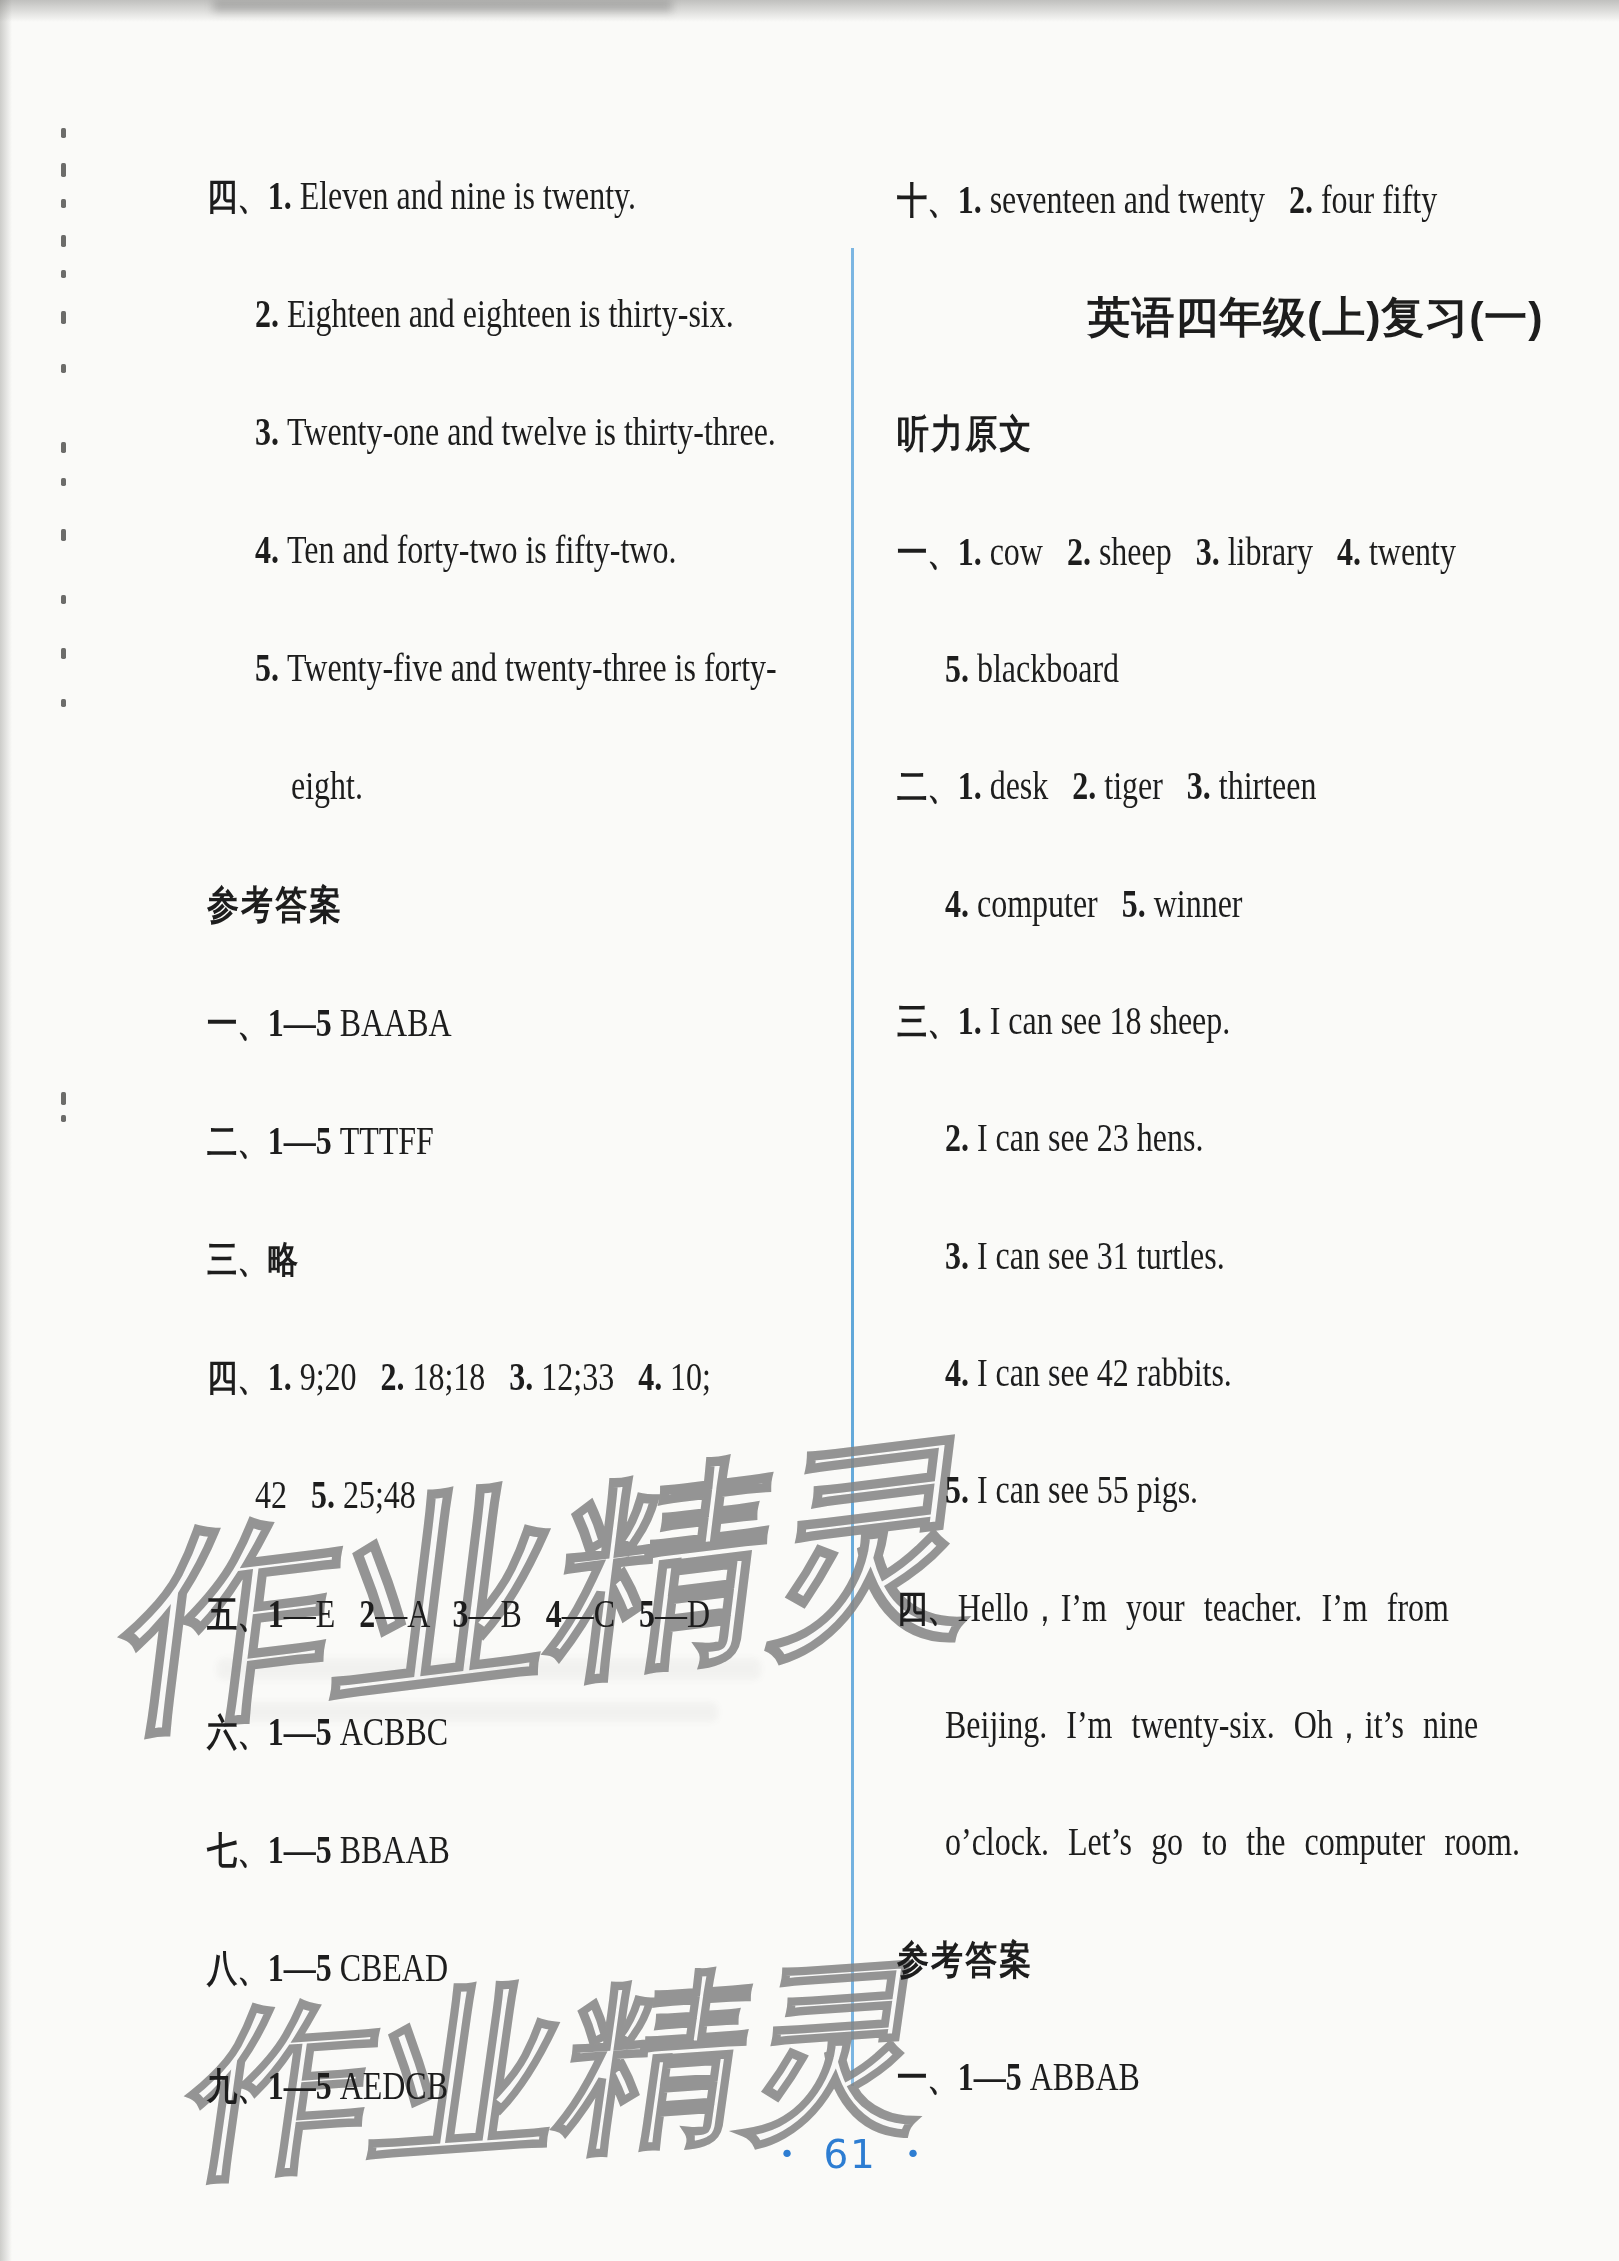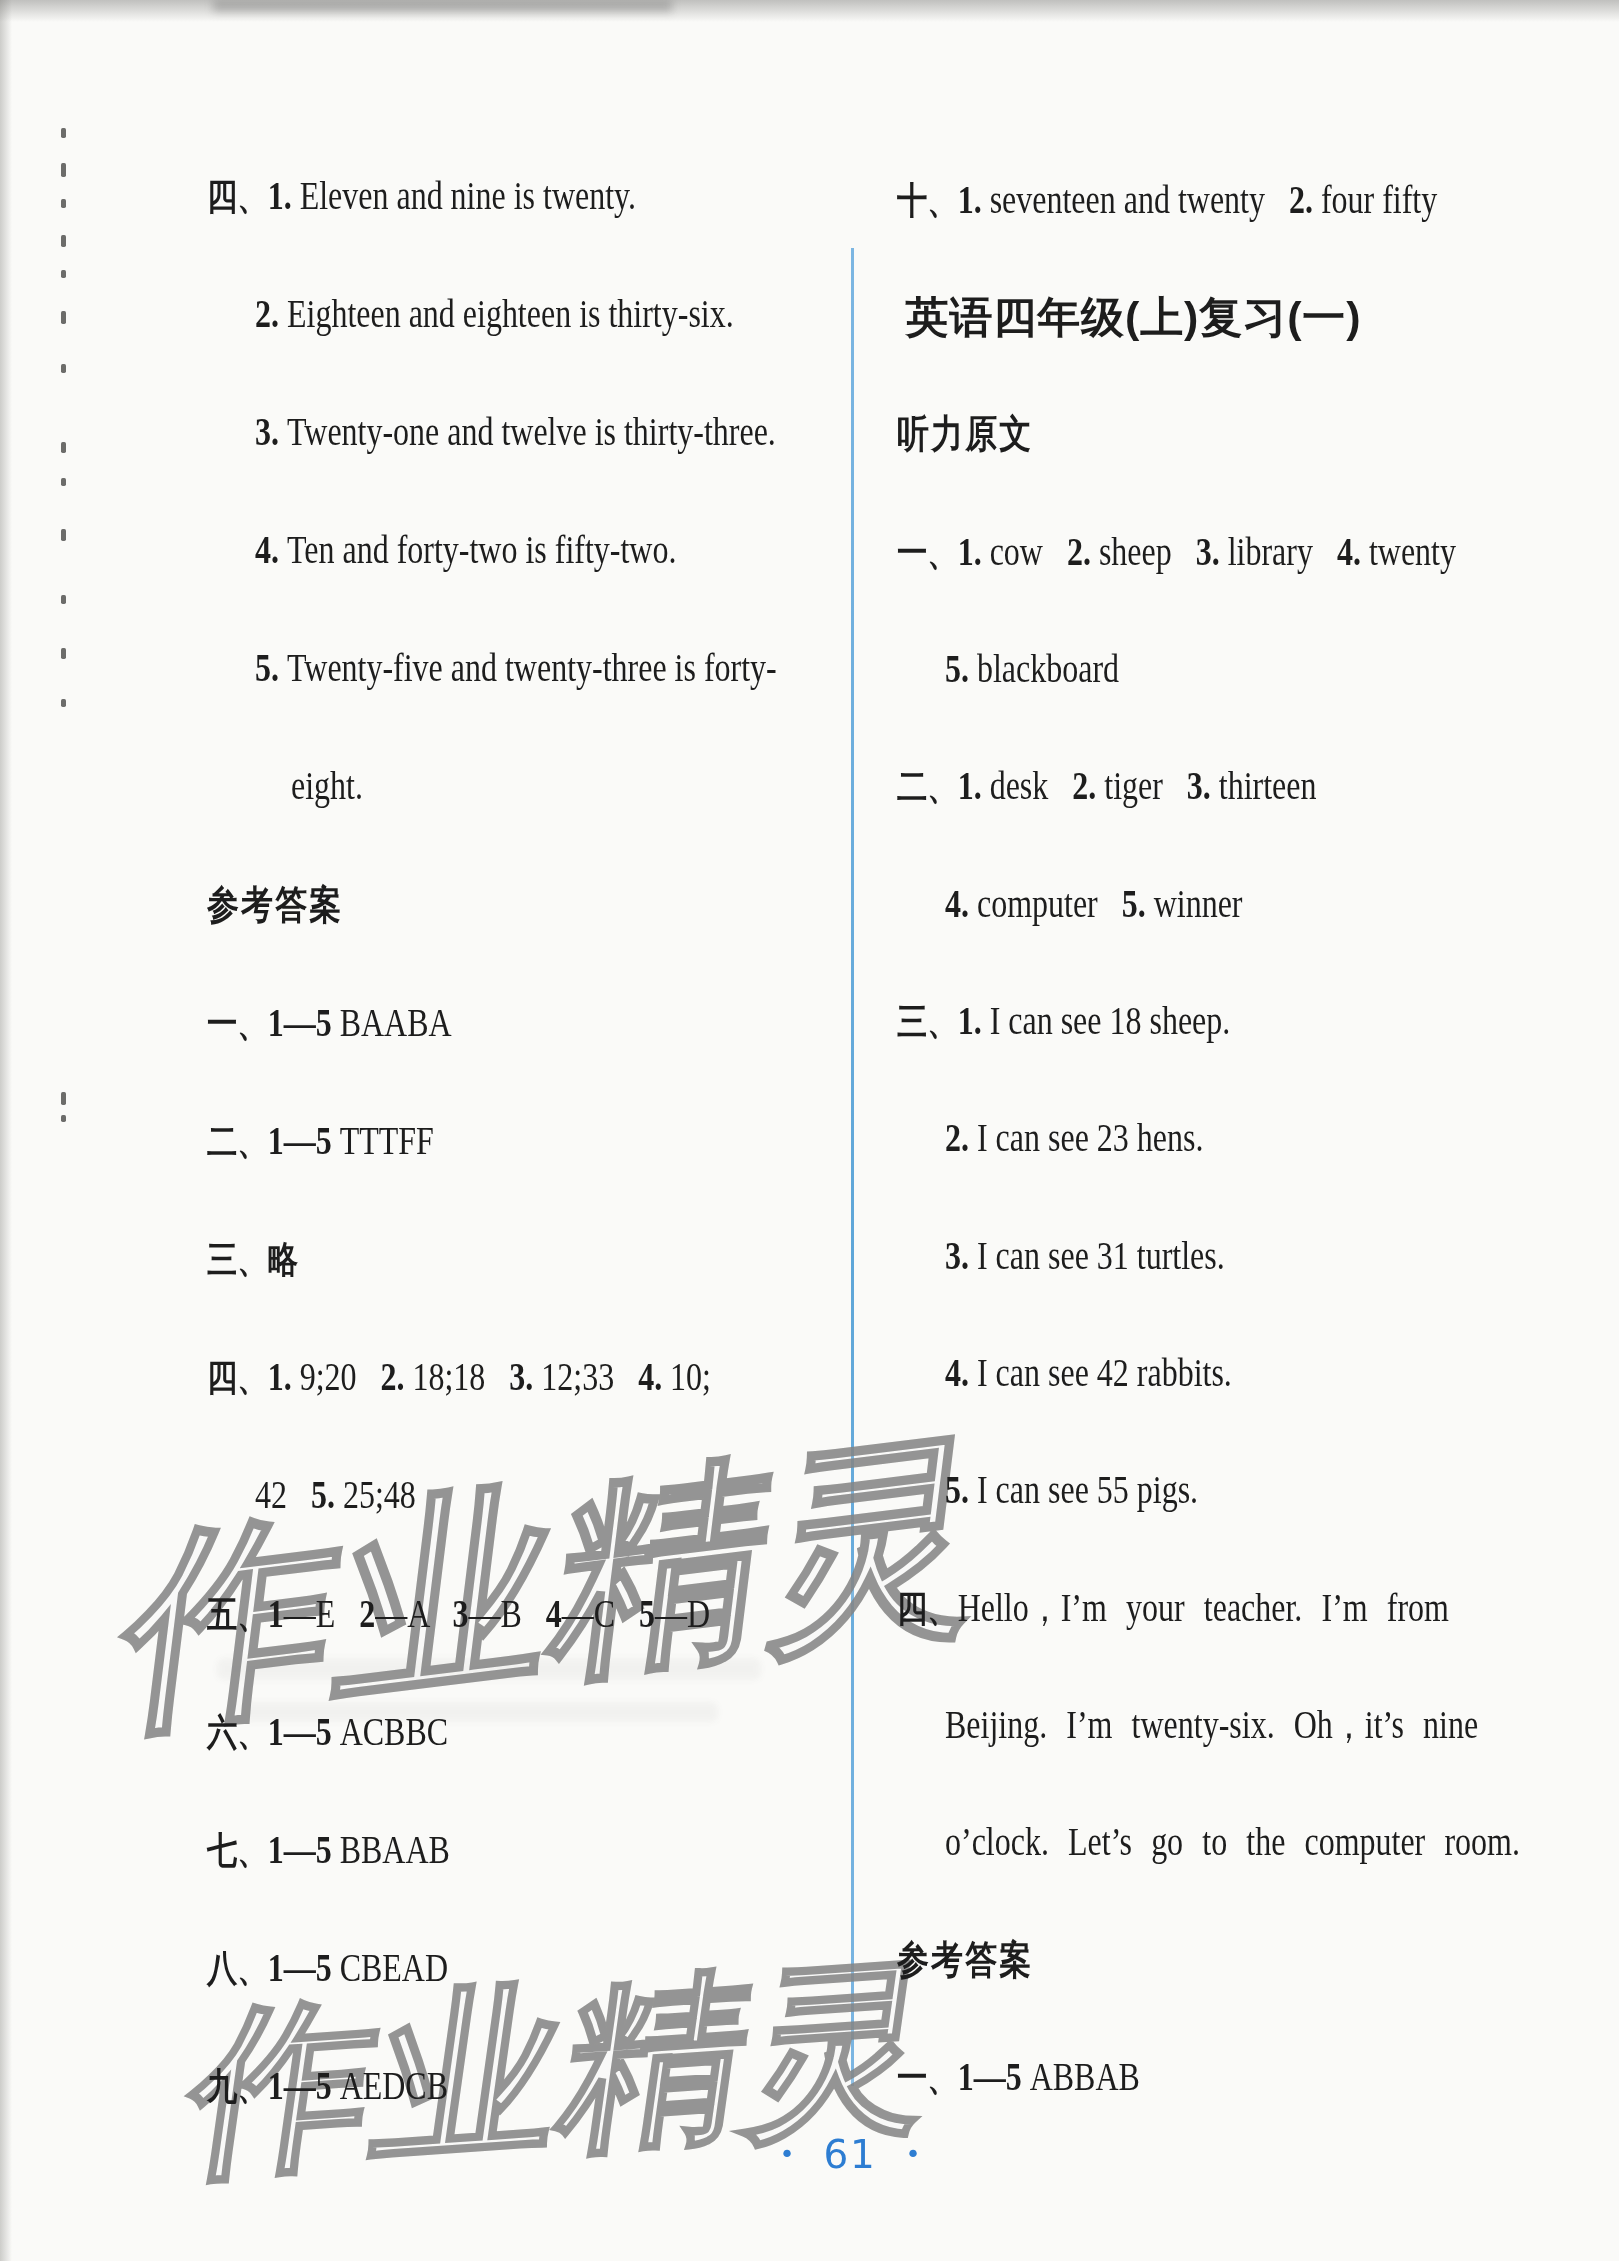--- a/index.html
+++ b/index.html
@@ -37,21 +37,21 @@
   .line{
     position:absolute;left:0;height:58px;line-height:58px;white-space:pre;
     font-size:39px;transform:scaleX(.82);transform-origin:0 50%;
   }
   .ind0{left:0;} .ind1{left:48px;} .ind2{left:84px;}
   .seg{white-space:pre;}
   .seg.num{font-weight:700;}
   .seg.cn{font-family:"Liberation Sans","DejaVu Sans",sans-serif;font-weight:700;font-size:37px;}
   .seg.head{font-family:"Liberation Sans","DejaVu Sans",sans-serif;font-weight:700;font-size:39px;letter-spacing:2.6px;}
   .seg.title{font-family:"Liberation Sans","DejaVu Sans",sans-serif;font-weight:700;font-size:43px;letter-spacing:0.9px;}
-  .line.title-line{transform:none;left:8.5px;width:638px;text-align:left;}
+  .line.title-line{transform:none;left:8.5px;width:638px;text-align:right;}
   .line.wide{word-spacing:13.6px;}
 
   
   .footer{
     position:absolute;left:731px;top:2124px;width:238px;height:60px;z-index:2;
     display:flex;align-items:center;justify-content:center;gap:29px;color:#2d7dd2;
   }
   .footer .dot{font-size:25.5px;line-height:60px;font-family:"DejaVu Sans",sans-serif;}
   .footer .pagenum{font-size:39px;font-family:"DejaVu Sans","Liberation Sans",sans-serif;letter-spacing:1.7px;}
 </style>

